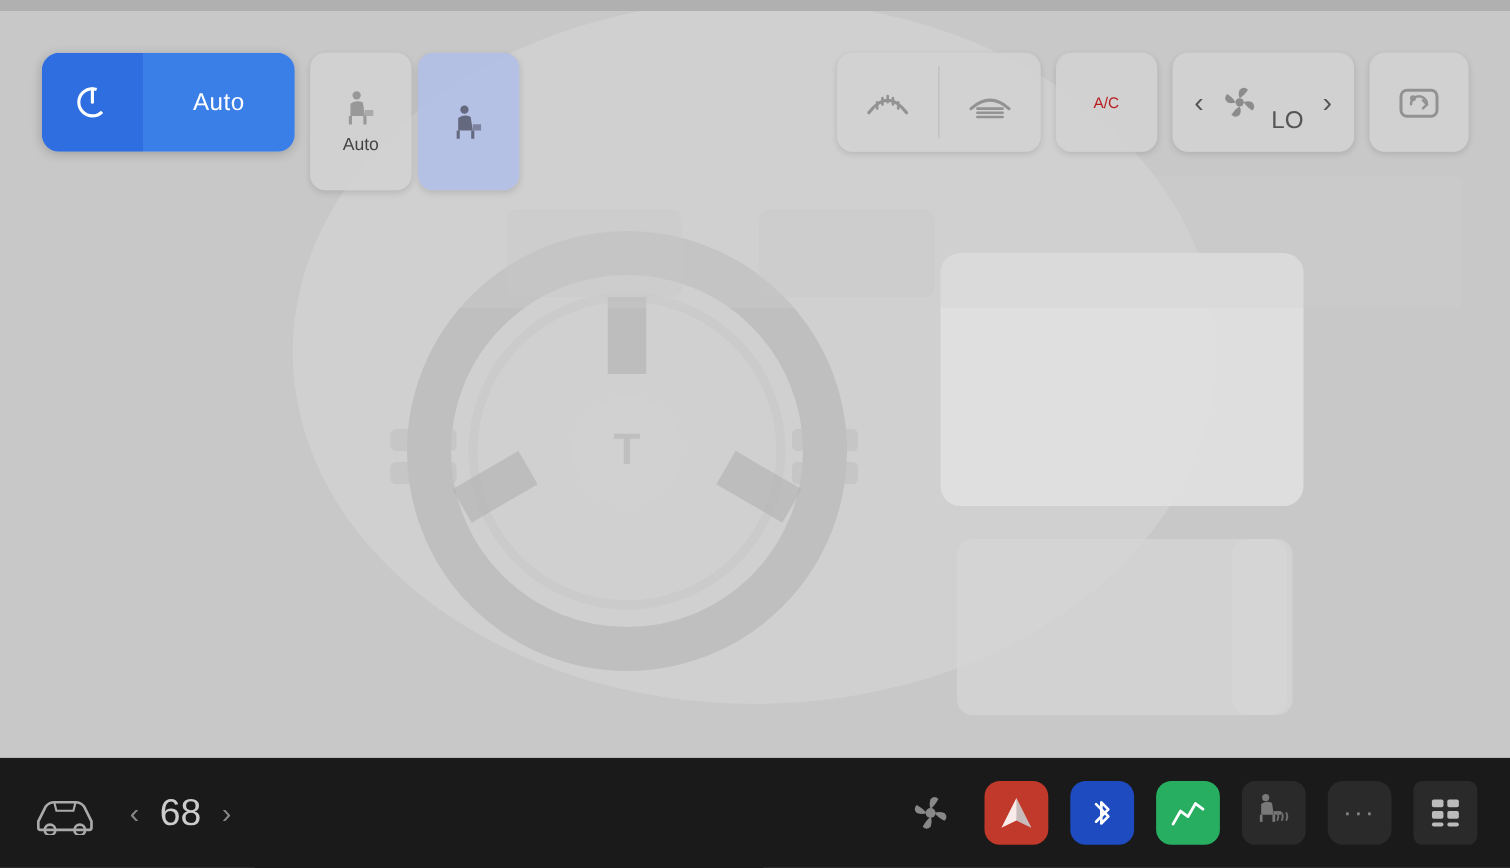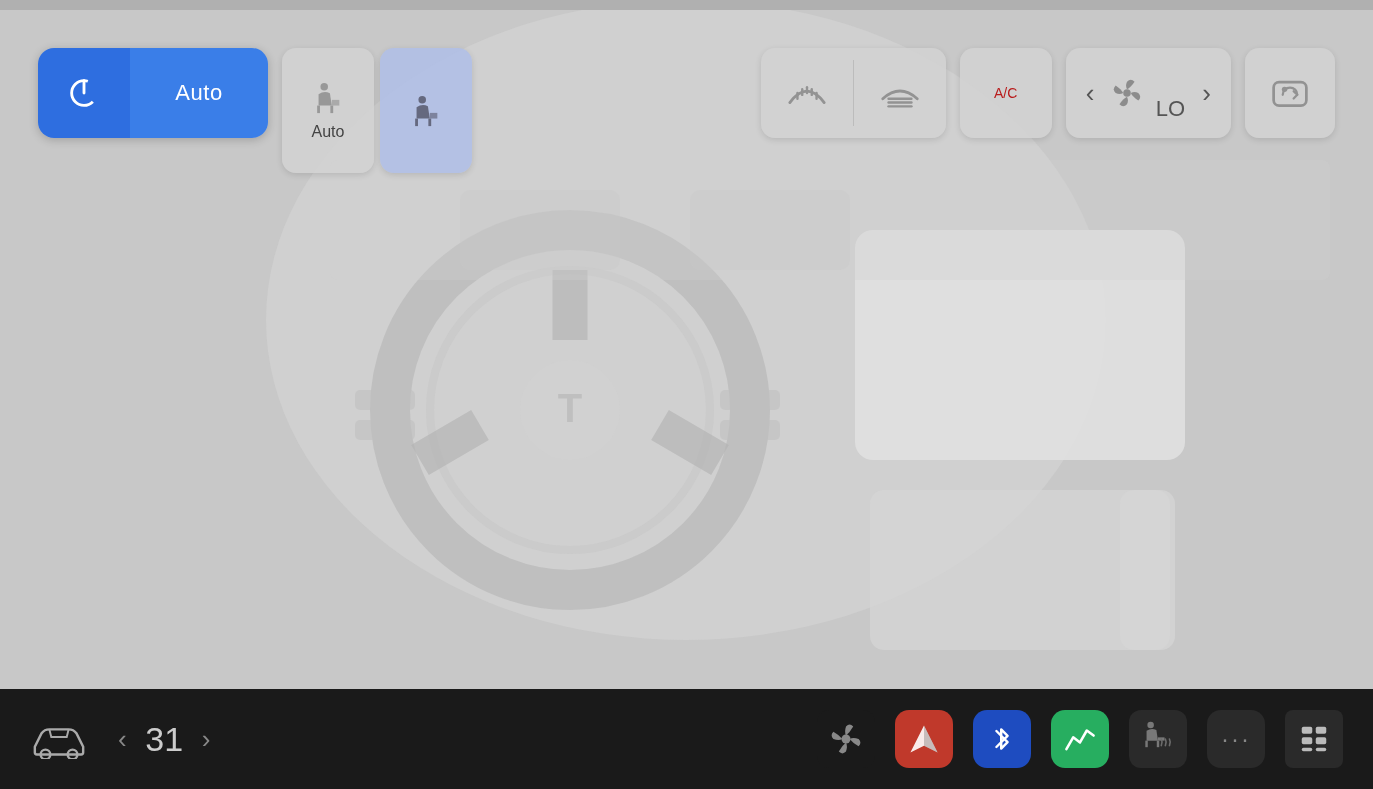--- a/index.html
+++ b/index.html
@@ -153,21 +153,21 @@
       <svg viewBox="0 0 60 40" width="58" height="40">
         <path d="M5 28 L12 14 Q15 10 20 10 L40 10 Q45 10 48 14 L55 28 L55 34 Q55 36 53 36 L7 36 Q5 36 5 34 Z" fill="none" stroke="#aaa" stroke-width="2.5"></path>
         <circle cx="16" cy="36" r="5" fill="none" stroke="#aaa" stroke-width="2.5"></circle>
         <circle cx="44" cy="36" r="5" fill="none" stroke="#aaa" stroke-width="2.5"></circle>
         <path d="M20 10 L22 18 L38 18 L40 10" fill="none" stroke="#aaa" stroke-width="2"></path>
       </svg>
     </button>
 
     <div style="display:flex;align-items:center;gap:10px;margin-left:10px;">
       <button style="background:none;border:none;color:#888;font-size:26px;cursor:pointer;font-family:-apple-system,sans-serif;">‹</button>
-      <span style="color:#ccc;font-size:34px;font-weight:300;min-width:55px;text-align:center;font-family:-apple-system,sans-serif;">31</span>
+      <span style="color:#ccc;font-size:34px;font-weight:300;min-width:55px;text-align:center;font-family:-apple-system,sans-serif;">68</span>
       <button style="background:none;border:none;color:#888;font-size:26px;cursor:pointer;font-family:-apple-system,sans-serif;">›</button>
     </div>
 
     <div style="flex:1;"></div>
 
     <button style="width:58px;height:58px;background:#1a1a1a;border:none;border-radius:12px;display:flex;align-items:center;justify-content:center;cursor:pointer;">
       <svg viewBox="0 0 40 40" width="36" height="36">
         <circle cx="20" cy="20" r="5" fill="#888"></circle>
         <path d="M20 6 Q24 2 28 6 Q24 13 20 16 Q18 12 20 6Z" fill="#888"></path>
         <path d="M34 20 Q38 24 34 28 Q27 24 24 20 Q28 18 34 20Z" fill="#888"></path>

